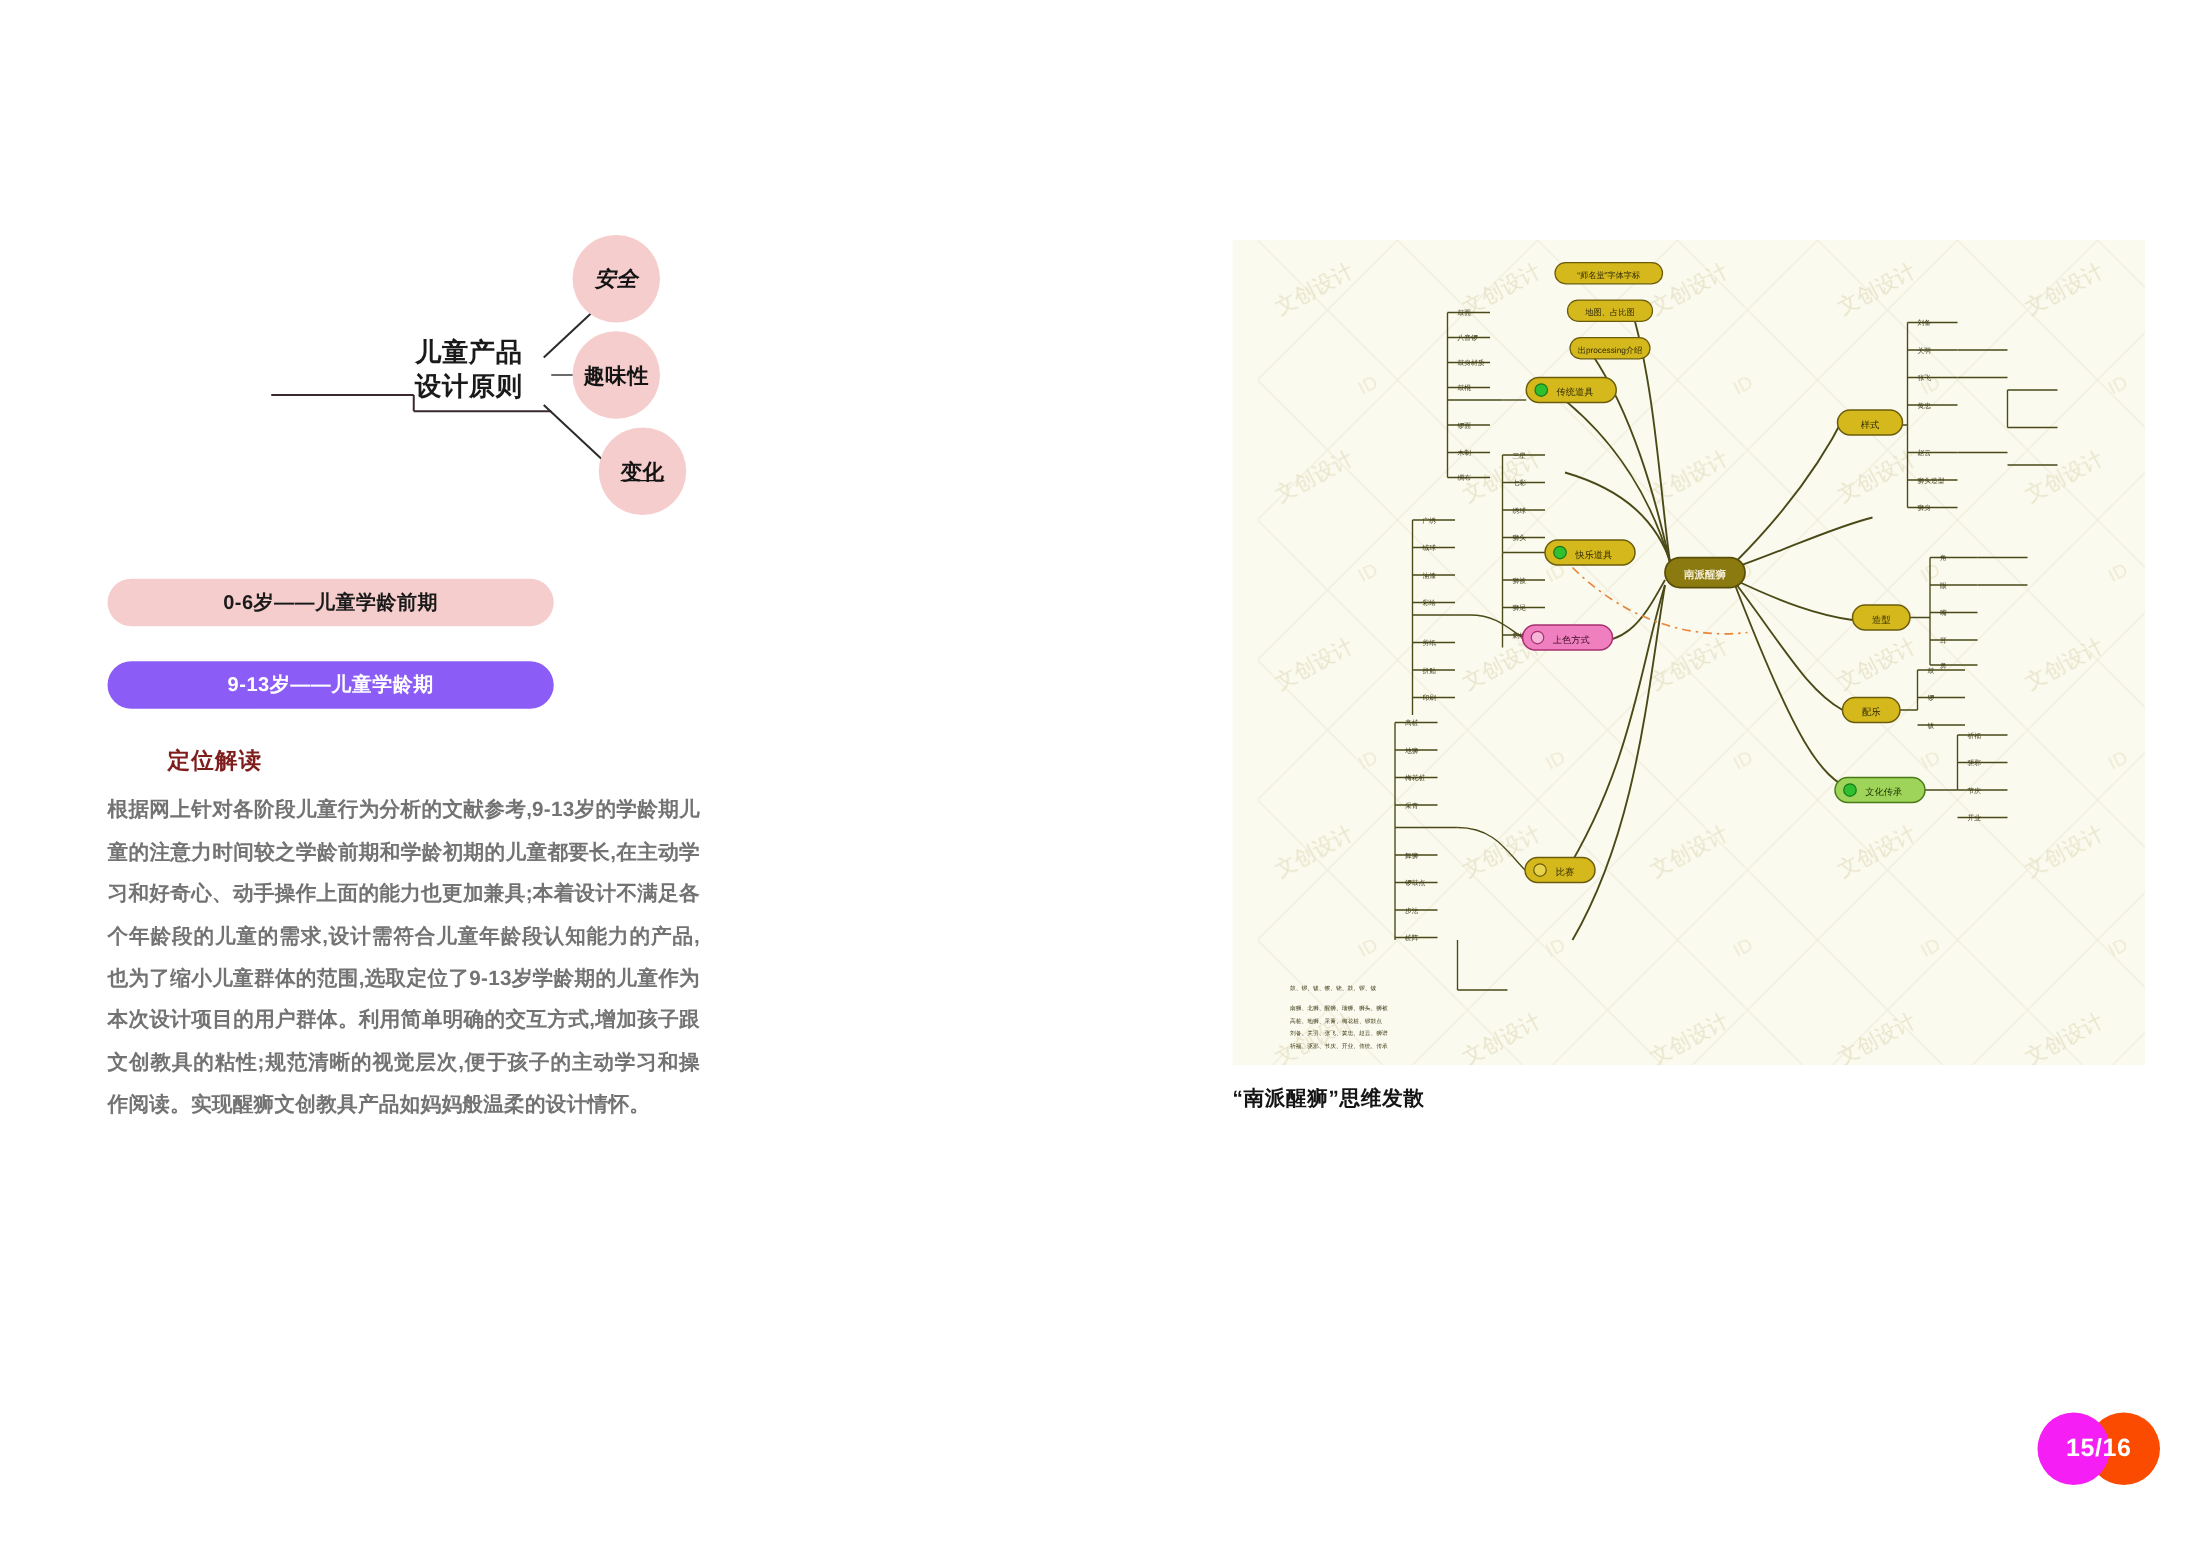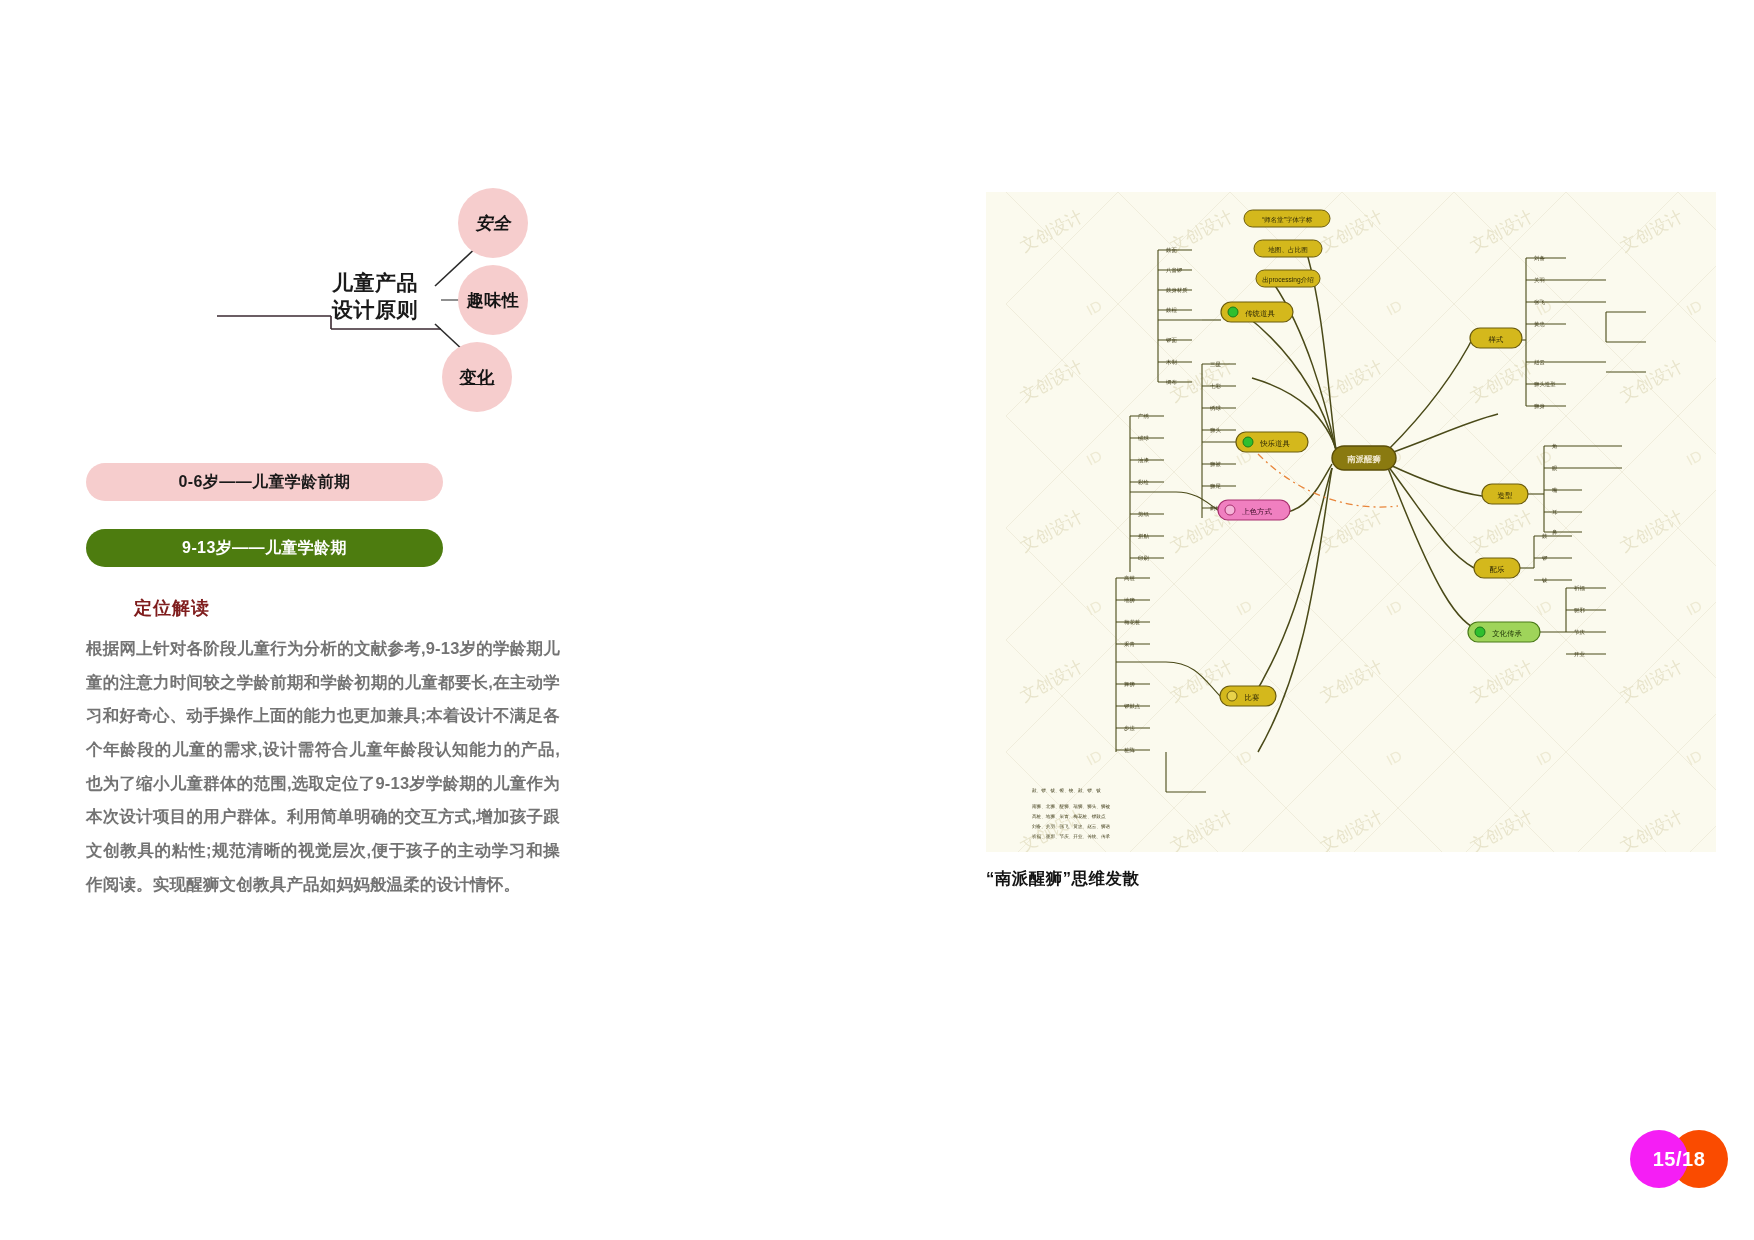--- a/index.html
+++ b/index.html
@@ -107,21 +107,21 @@
     display: flex;
     align-items: center;
     justify-content: center;
     color: #141414;
     font-size: 17px;
     font-weight: 700;
     letter-spacing: 0.5px;
   }
   #bubble-0 { left: 372px; top: 6px; font-style: italic; }
   #bubble-1 { left: 372px; top: 83px; }
-  #bubble-2 { left: 356px; top: 160px; text-decoration: underline; }
+  #bubble-2 { left: 393px; top: 160px; text-decoration: underline; }
 
   
   .age-pills {
     position: absolute;
     left: 0;
     top: 253px;
     width: 357px;
   }
   .age-pill {
     height: 38px;
@@ -129,21 +129,21 @@
     display: flex;
     align-items: center;
     justify-content: center;
     font-size: 16px;
     font-weight: 700;
     letter-spacing: 0.4px;
     margin-bottom: 10px;
     margin-top: 28px;
   }
   .age-pill.light { background: #f6cdcd; color: #1a1a1a; }
-  .age-pill.accent { background: #4d7c0f; color: #ffffff; justify-content: center; }
+  .age-pill.accent { background: #8b5cf6; color: #ffffff; justify-content: center; }
 
   
   .section-heading {
     position: absolute;
     left: 0;
     top: 414px;
     color: #7f1d1d;
     font-size: 18px;
     font-weight: 700;
     letter-spacing: 1px;
@@ -455,14 +455,14 @@
         <text x="26" y="646">祈福、驱邪、节庆、开业、传统、传承</text>
       </g>
     </svg>
   </div>
   <div class="figure-caption">“南派醒狮”思维发散</div>
 </div>
 
 <div id="page-badge">
   <div class="badge-dot orange"></div>
   <div class="badge-dot magenta"></div>
-  <div class="badge-text">15/18</div>
+  <div class="badge-text">15/16</div>
 </div>
 
 </body></html>

